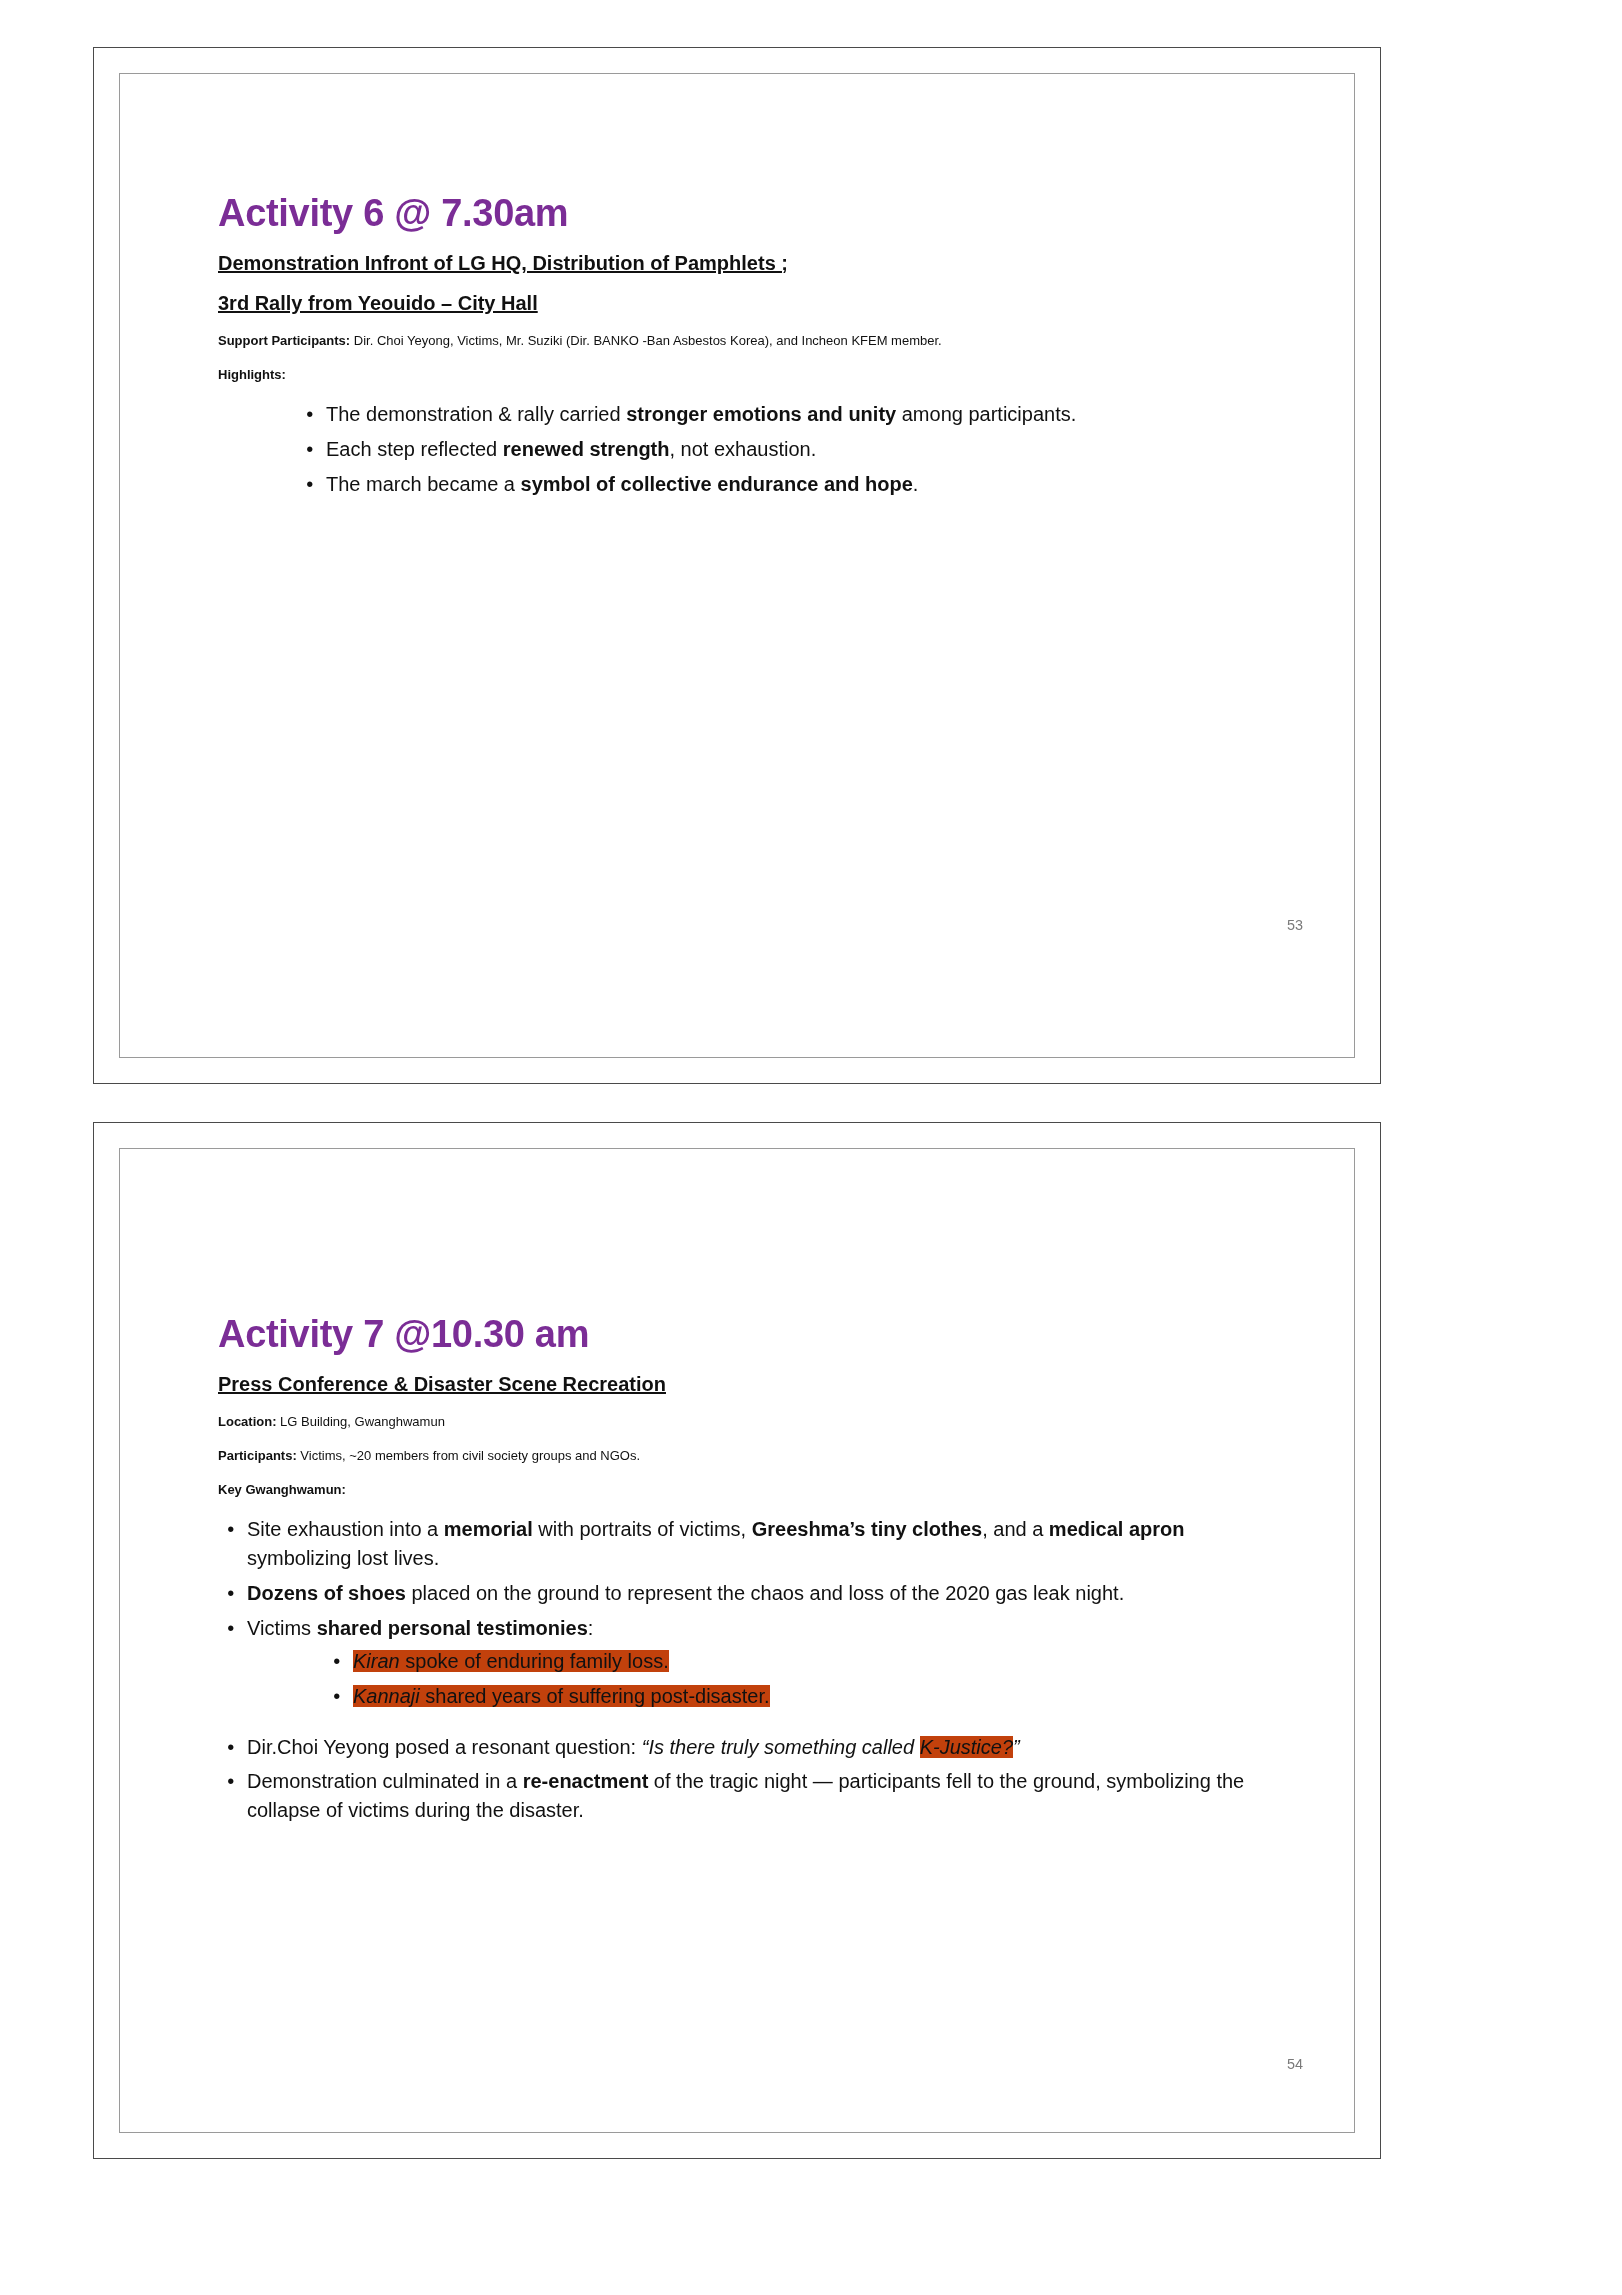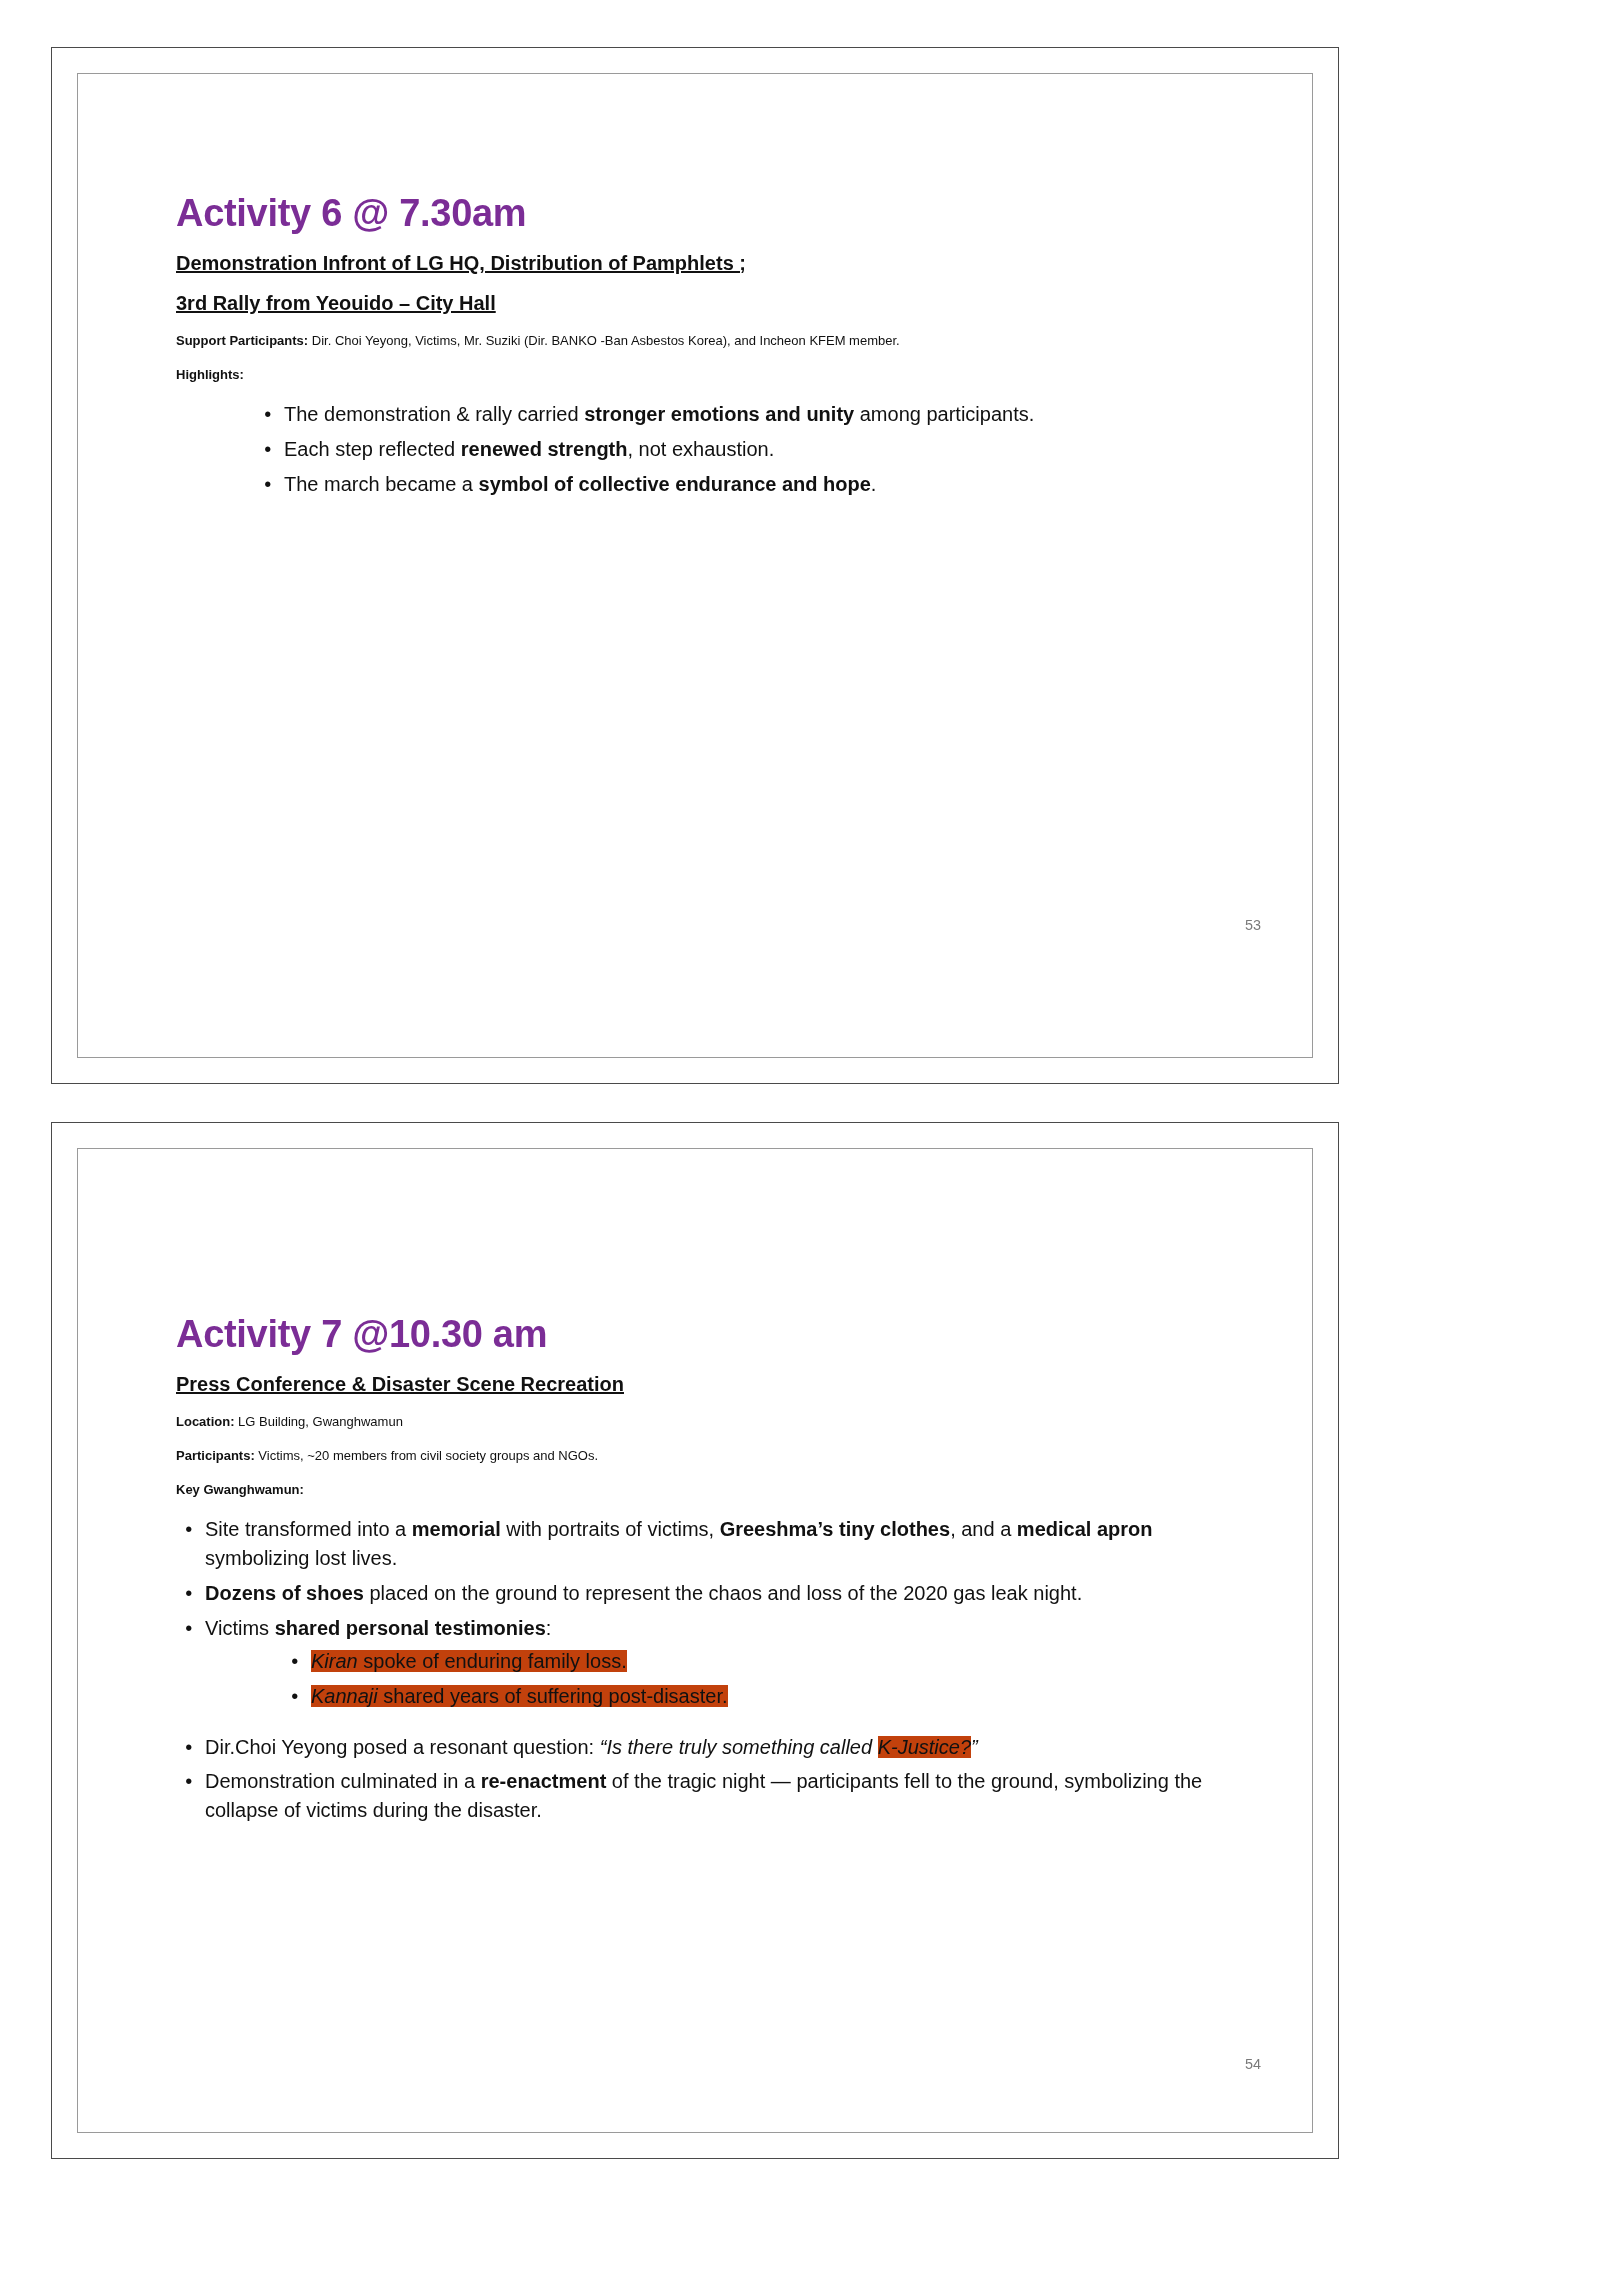--- a/index.html
+++ b/index.html
@@ -9,20 +9,21 @@
   }
   body {
     font-family: "Liberation Sans", sans-serif;
     width: 1622px;
     color: #111111;
   }
   .page {
     width: 1390px;
     box-sizing: border-box;
     padding: 47px 51px 26px 51px;
+    margin-left: 42px;
   }
   .slide-outer {
     border: 1.3px solid #4a4a4a;
     box-sizing: border-box;
     padding: 25px;
     margin-bottom: 38px;
     background: #ffffff;
   }
   .slide-inner {
     border: 1.3px solid #9a9a9a;
@@ -140,21 +141,21 @@
 
         <p class="subtitle">Press Conference &amp; Disaster Scene Recreation</p>
 
         <p class="para"><span class="lbl">Location:</span><span> LG Building, Gwanghwamun</span></p>
 
         <p class="para"><span class="lbl">Participants:</span><span> Victims, ~20 members from civil society groups and NGOs.</span></p>
 
         <p class="para"><span class="lbl">Key Gwanghwamun:</span></p>
 
         <ul class="bullets flat">
-          <li><span>Site transformed into a </span><b>memorial</b><span> with portraits of victims, </span><b>Greeshma’s tiny clothes</b><span>, and a </span><b>medical apron</b><span> symbolizing lost lives.</span></li>
+          <li><span>Site exhaustion into a </span><b>memorial</b><span> with portraits of victims, </span><b>Greeshma’s tiny clothes</b><span>, and a </span><b>medical apron</b><span> symbolizing lost lives.</span></li>
 
           <li><b>Dozens of shoes</b><span> placed on the ground to represent the chaos and loss of the 2020 gas leak night.</span></li>
 
           <li><span>Victims </span><b>shared personal testimonies</b><span>:</span>
             <ul class="bullets sub">
               <li><span class="hl"><i>Kiran</i><span> spoke of enduring family loss.</span></span></li>
               <li><span class="hl"><i>Kannaji</i><span> shared years of suffering post-disaster.</span></span></li>
             </ul>
           </li>
 

